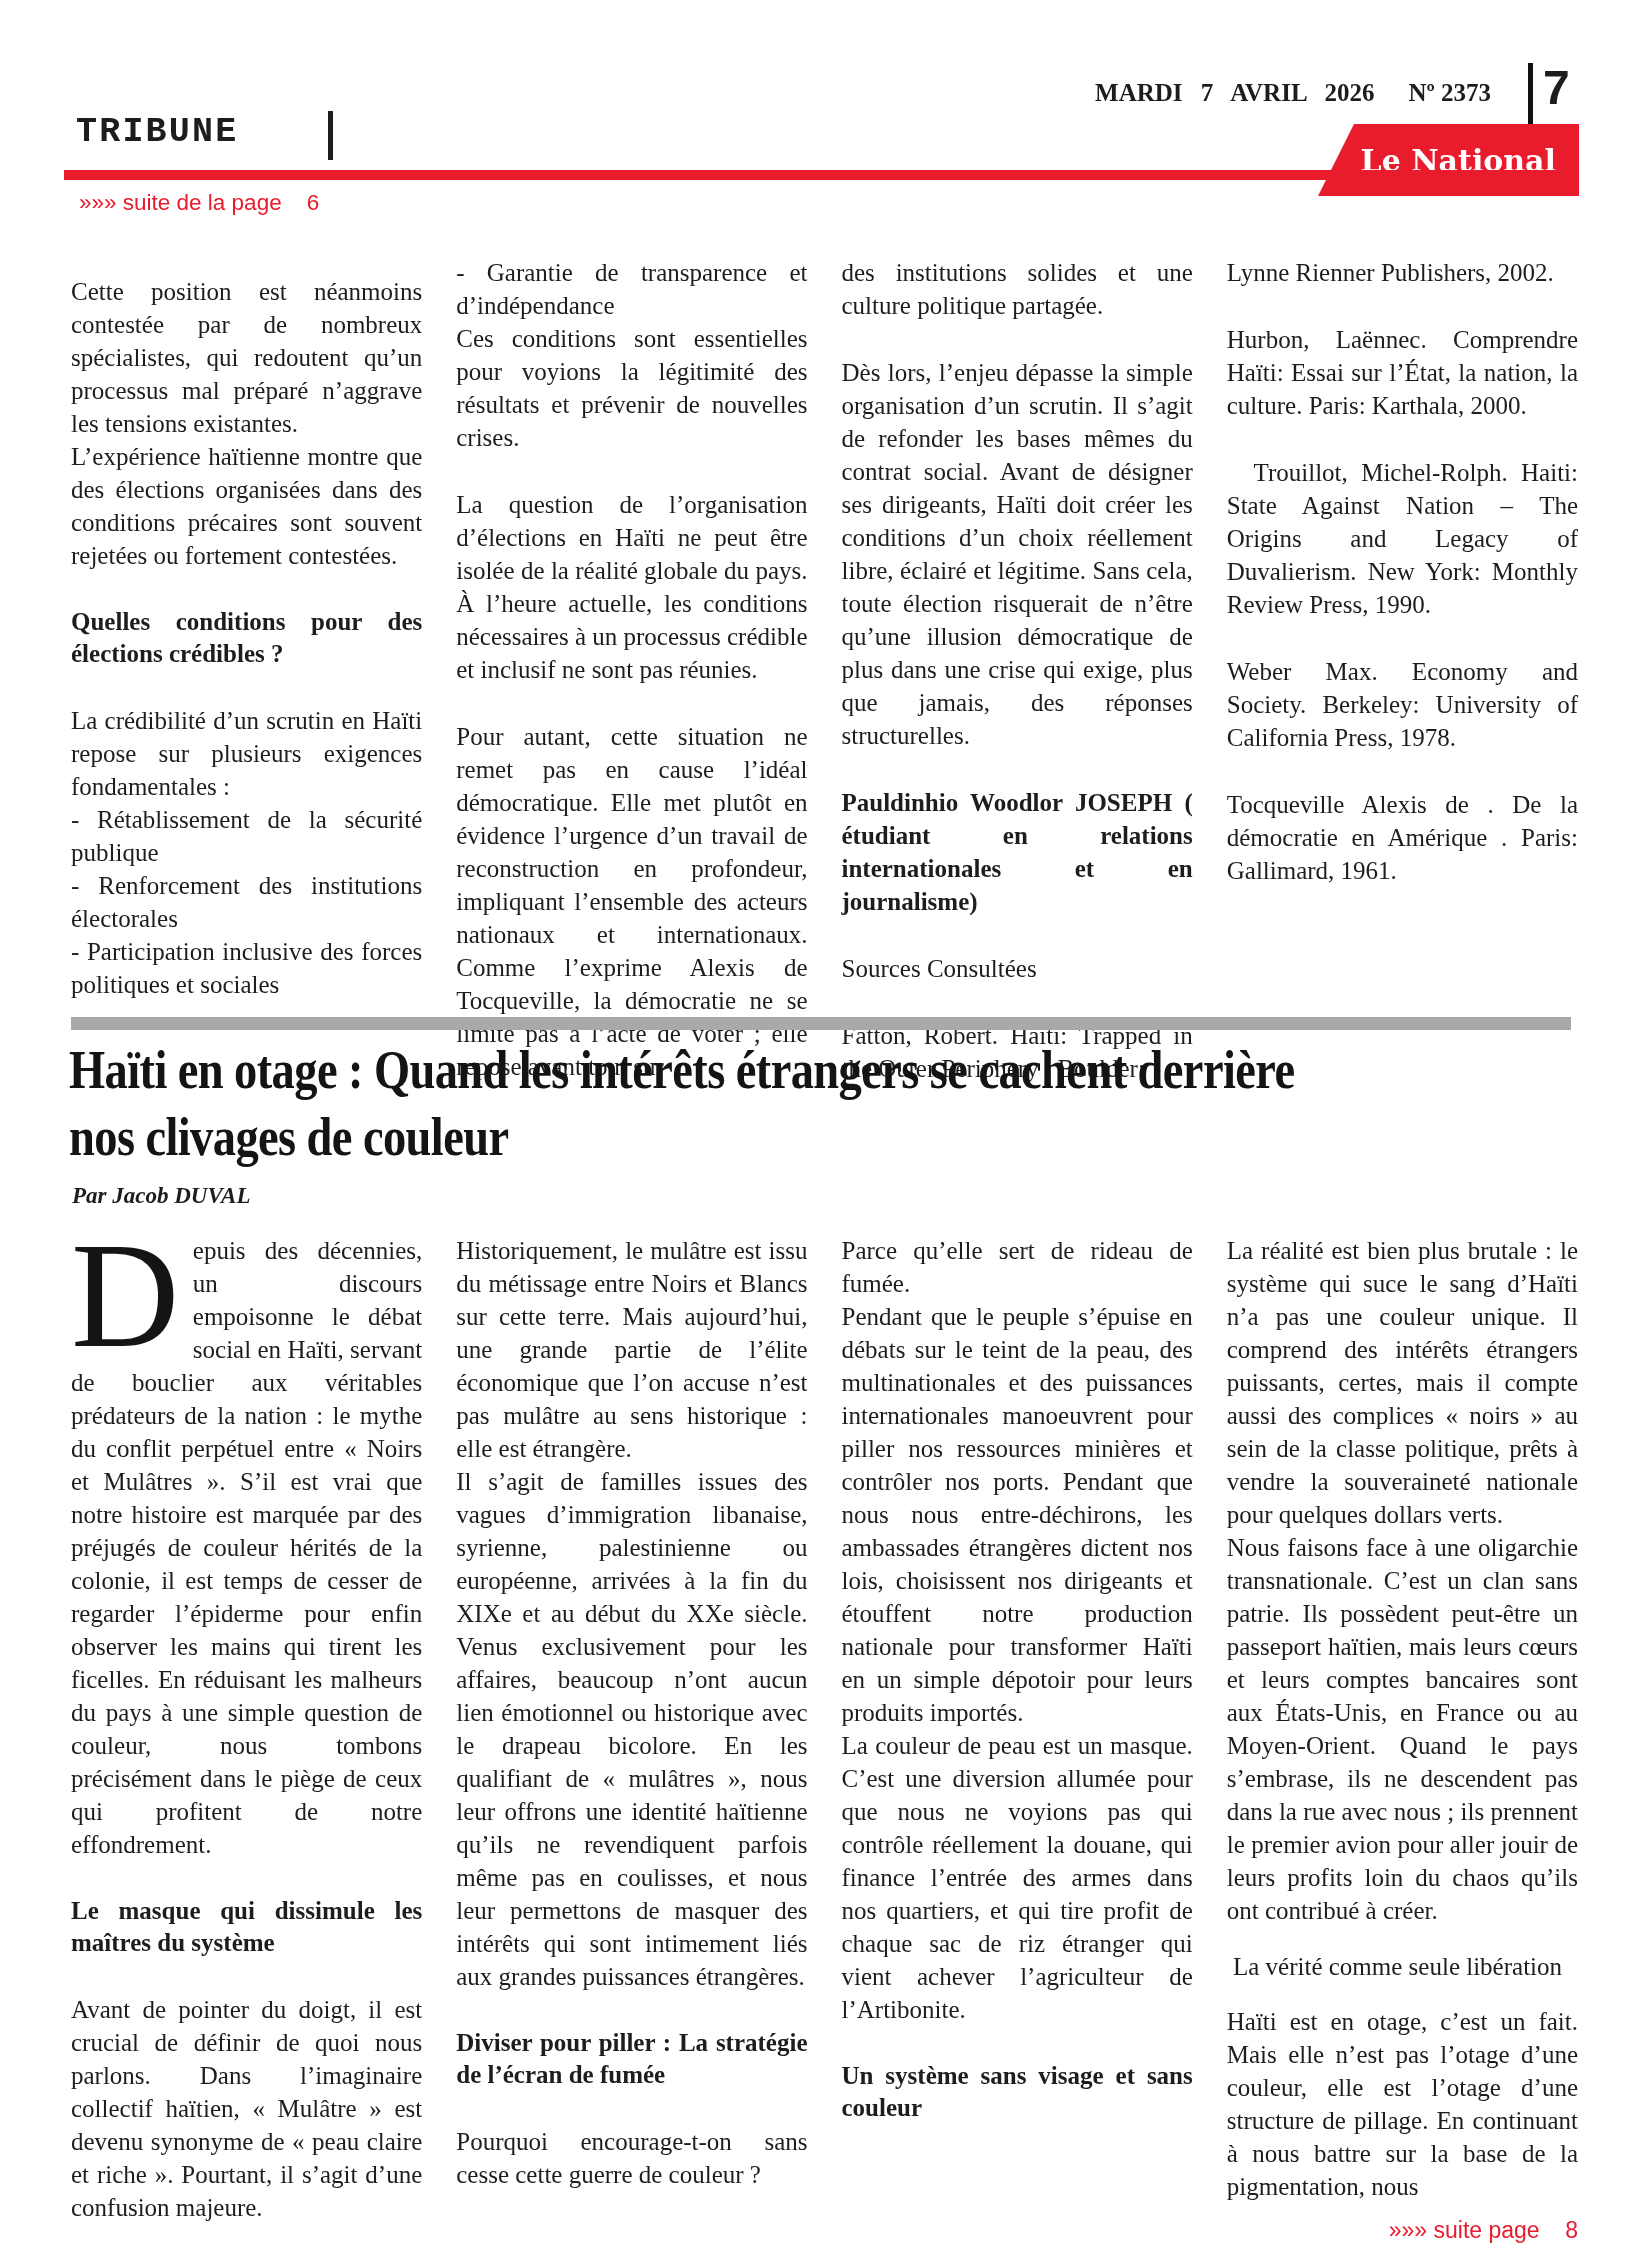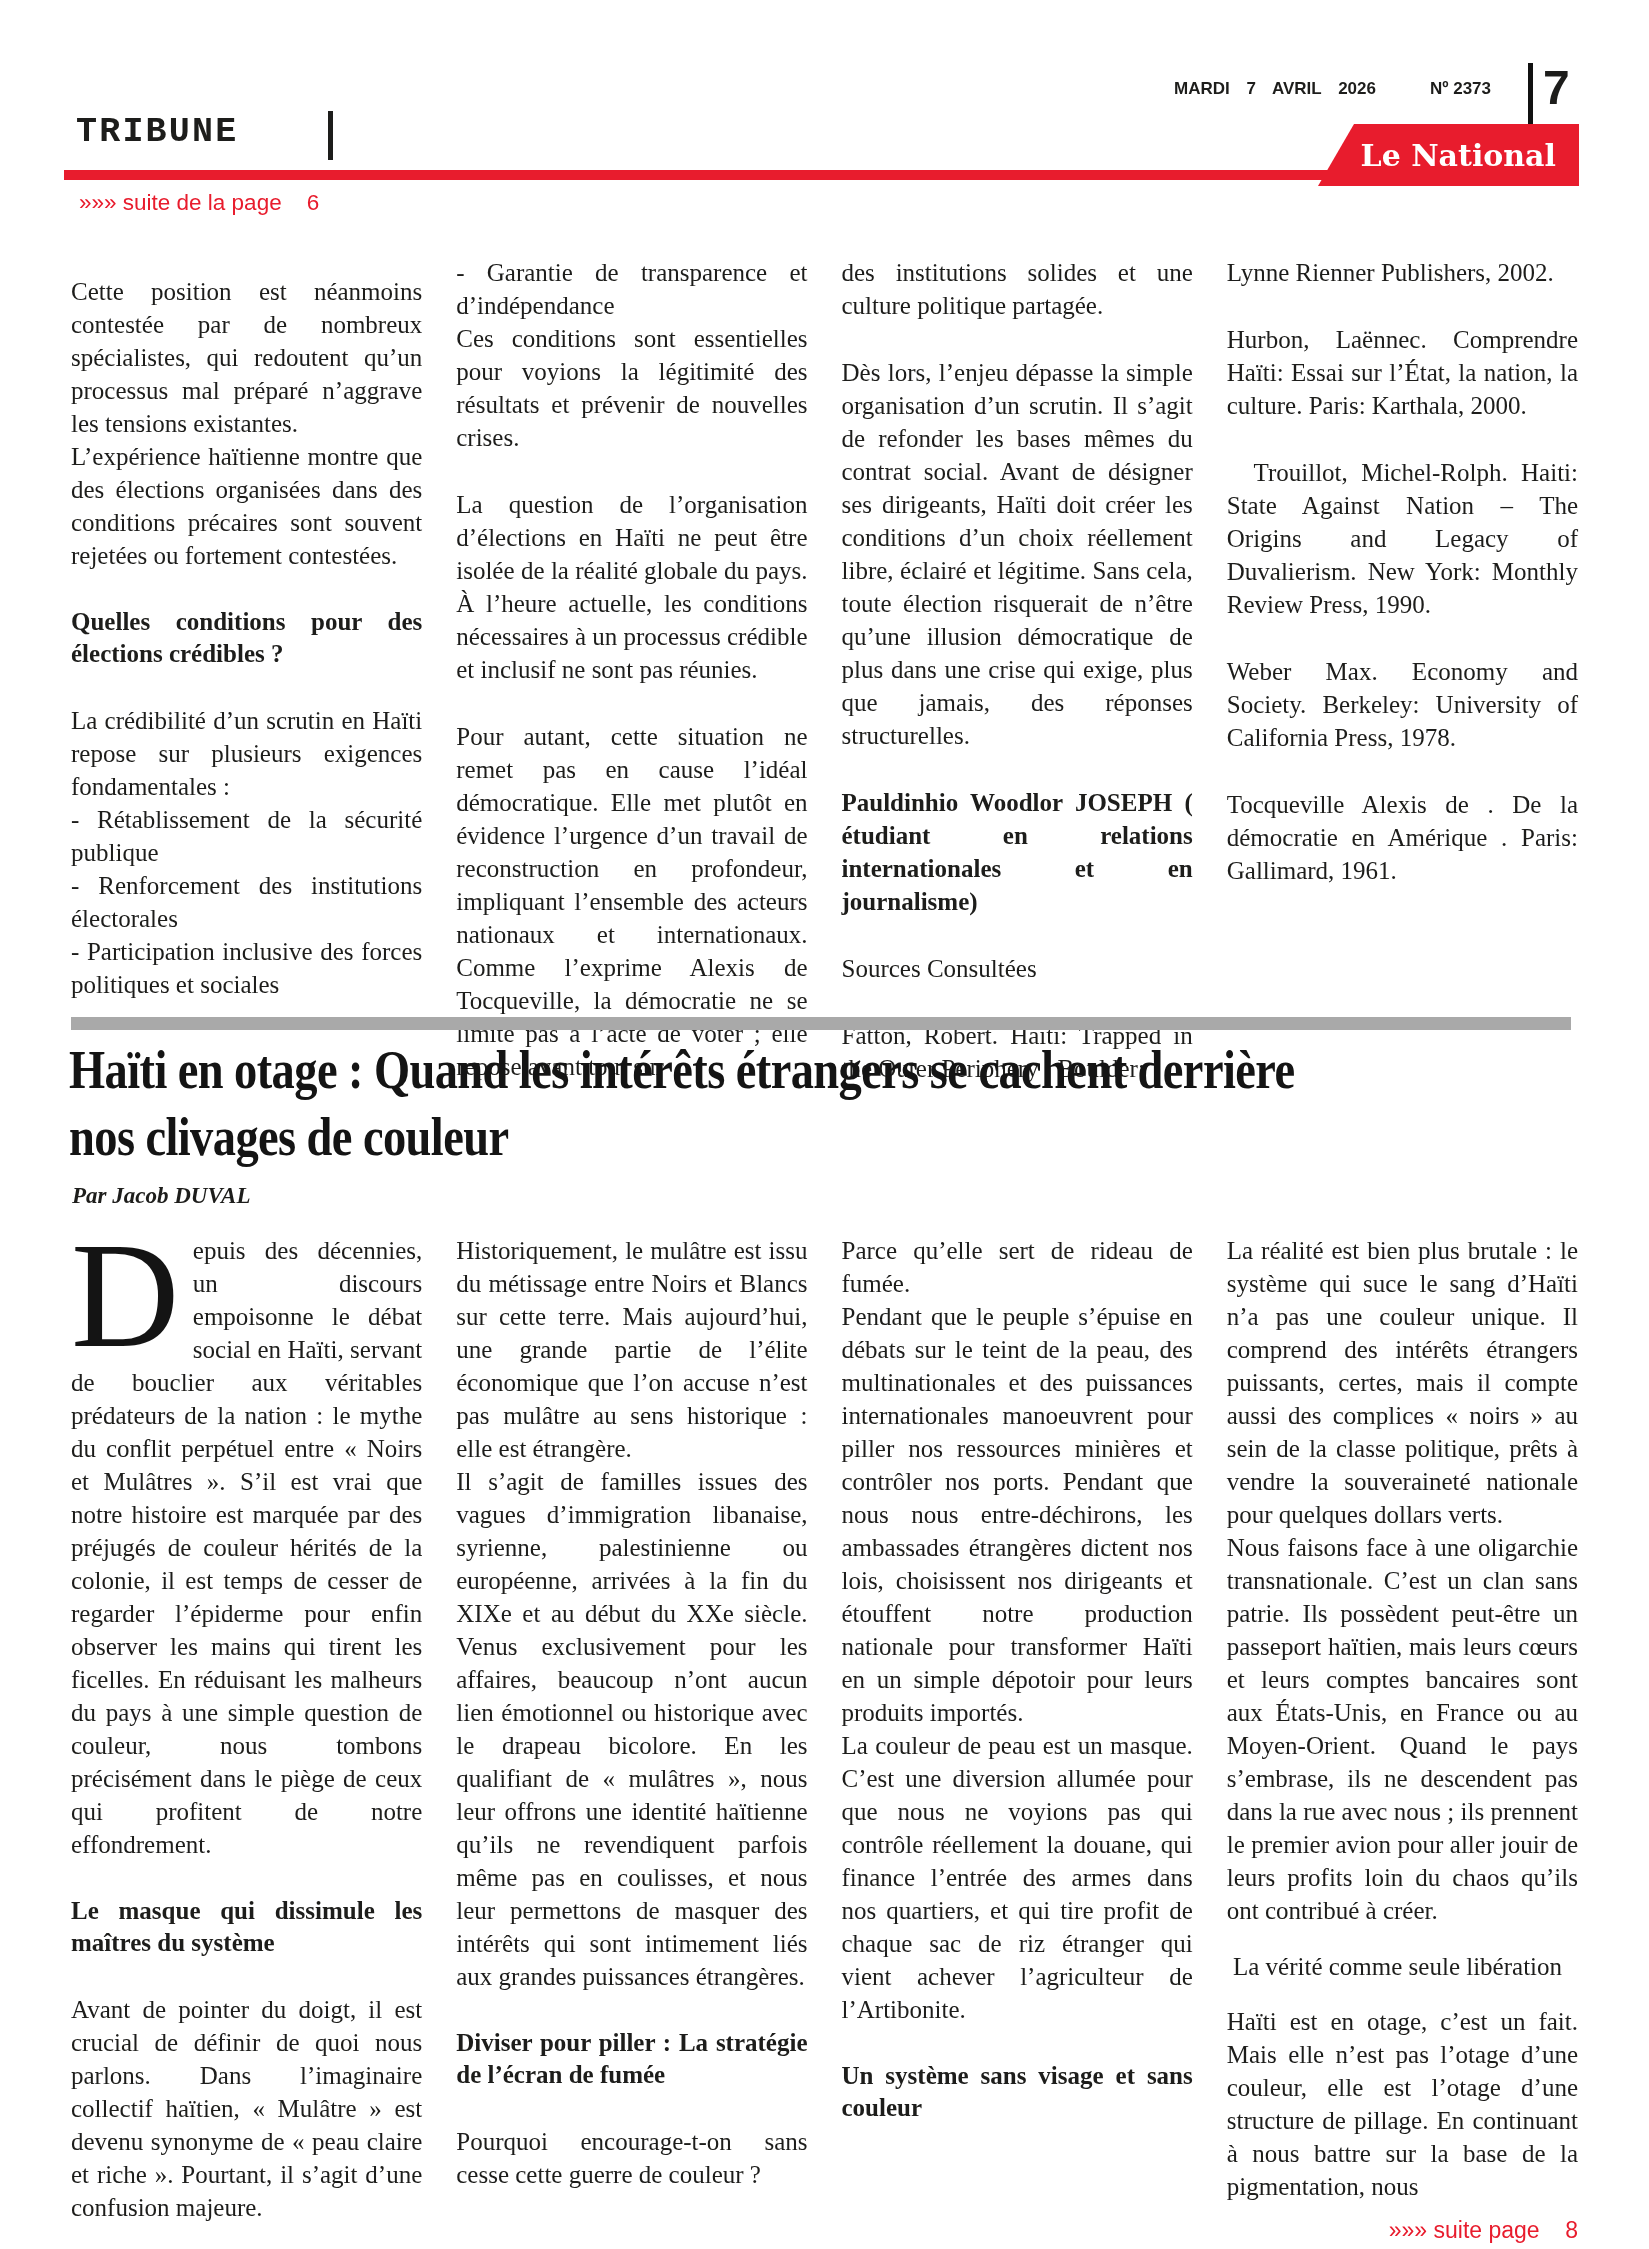--- a/index.html
+++ b/index.html
@@ -8,27 +8,27 @@
     --ink:#1d1d1b;
   }
   html,body{margin:0;padding:0;background:#fff;}
   .page{position:relative;width:1650px;height:2250px;background:#fff;overflow:hidden;
         font-family:"Liberation Serif", serif;color:var(--ink);}
 
   
   .masthead-title{position:absolute;left:76px;top:112px;
       font-family:Liberation Mono, monospace;font-weight:bold;font-size:35px;letter-spacing:2.2px;}
   .masthead-pipe{position:absolute;left:328px;top:111px;width:4.5px;height:49px;background:var(--ink);}
-  .dateline{position:absolute;top:79px;right:159px;display:flex;gap:54px;
-      font-family:Liberation Sans, sans-serif;font-weight:bold;font-size:17px;}
+  .dateline{position:absolute;top:79px;right:159px;display:flex;gap:34px;
+      font-family:Liberation Serif, serif;font-weight:bold;font-size:25px;}
   .dateline .date{word-spacing:12px;}
   .pagenum-bar{position:absolute;left:1528px;top:63px;width:5.2px;height:61px;background:#111;}
   .pagenum{position:absolute;left:1543px;top:60px;font-family:"Liberation Sans", sans-serif;
       font-weight:bold;font-size:48px;}
-  .brand-banner{position:absolute;top:124px;left:1318px;width:261px;height:62px;background:var(--accent);
+  .brand-banner{position:absolute;top:124px;left:1318px;width:261px;height:72px;background:var(--accent);
       clip-path:polygon(36px 0,100% 0,100% 100%,0 100%);
       display:flex;align-items:center;justify-content:center;padding-left:19.5px;box-sizing:border-box;}
   .brand-banner span{color:#fff;font-family:"DejaVu Serif", serif;font-weight:bold;font-size:30px;}
   .red-rule{position:absolute;top:170px;left:64px;width:1515px;height:9.7px;background:var(--accent);}
   .continued-top{position:absolute;top:190px;left:79px;color:var(--accent);
       font-family:"Liberation Sans", sans-serif;font-size:22.5px;}
 
   
   .art{position:absolute;left:71px;width:1507px;display:grid;
       grid-template-columns:repeat(4,1fr);column-gap:34px;

